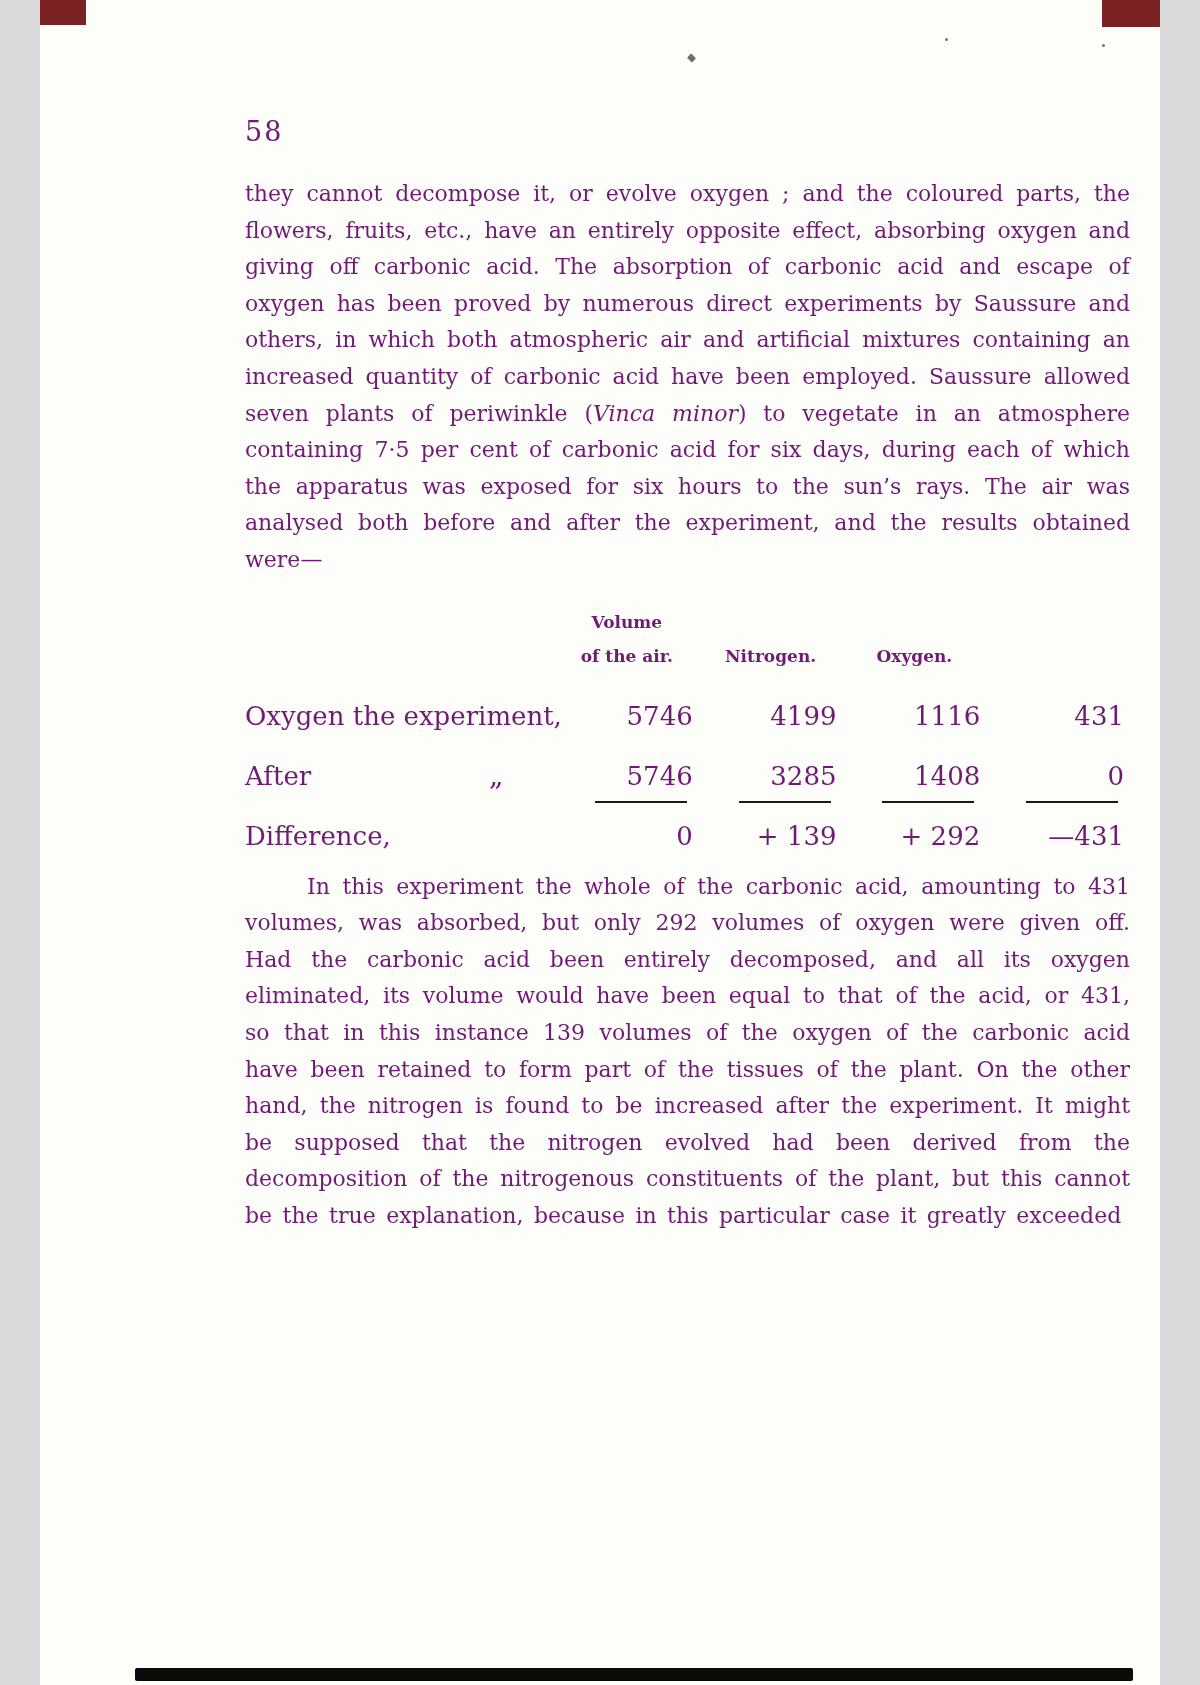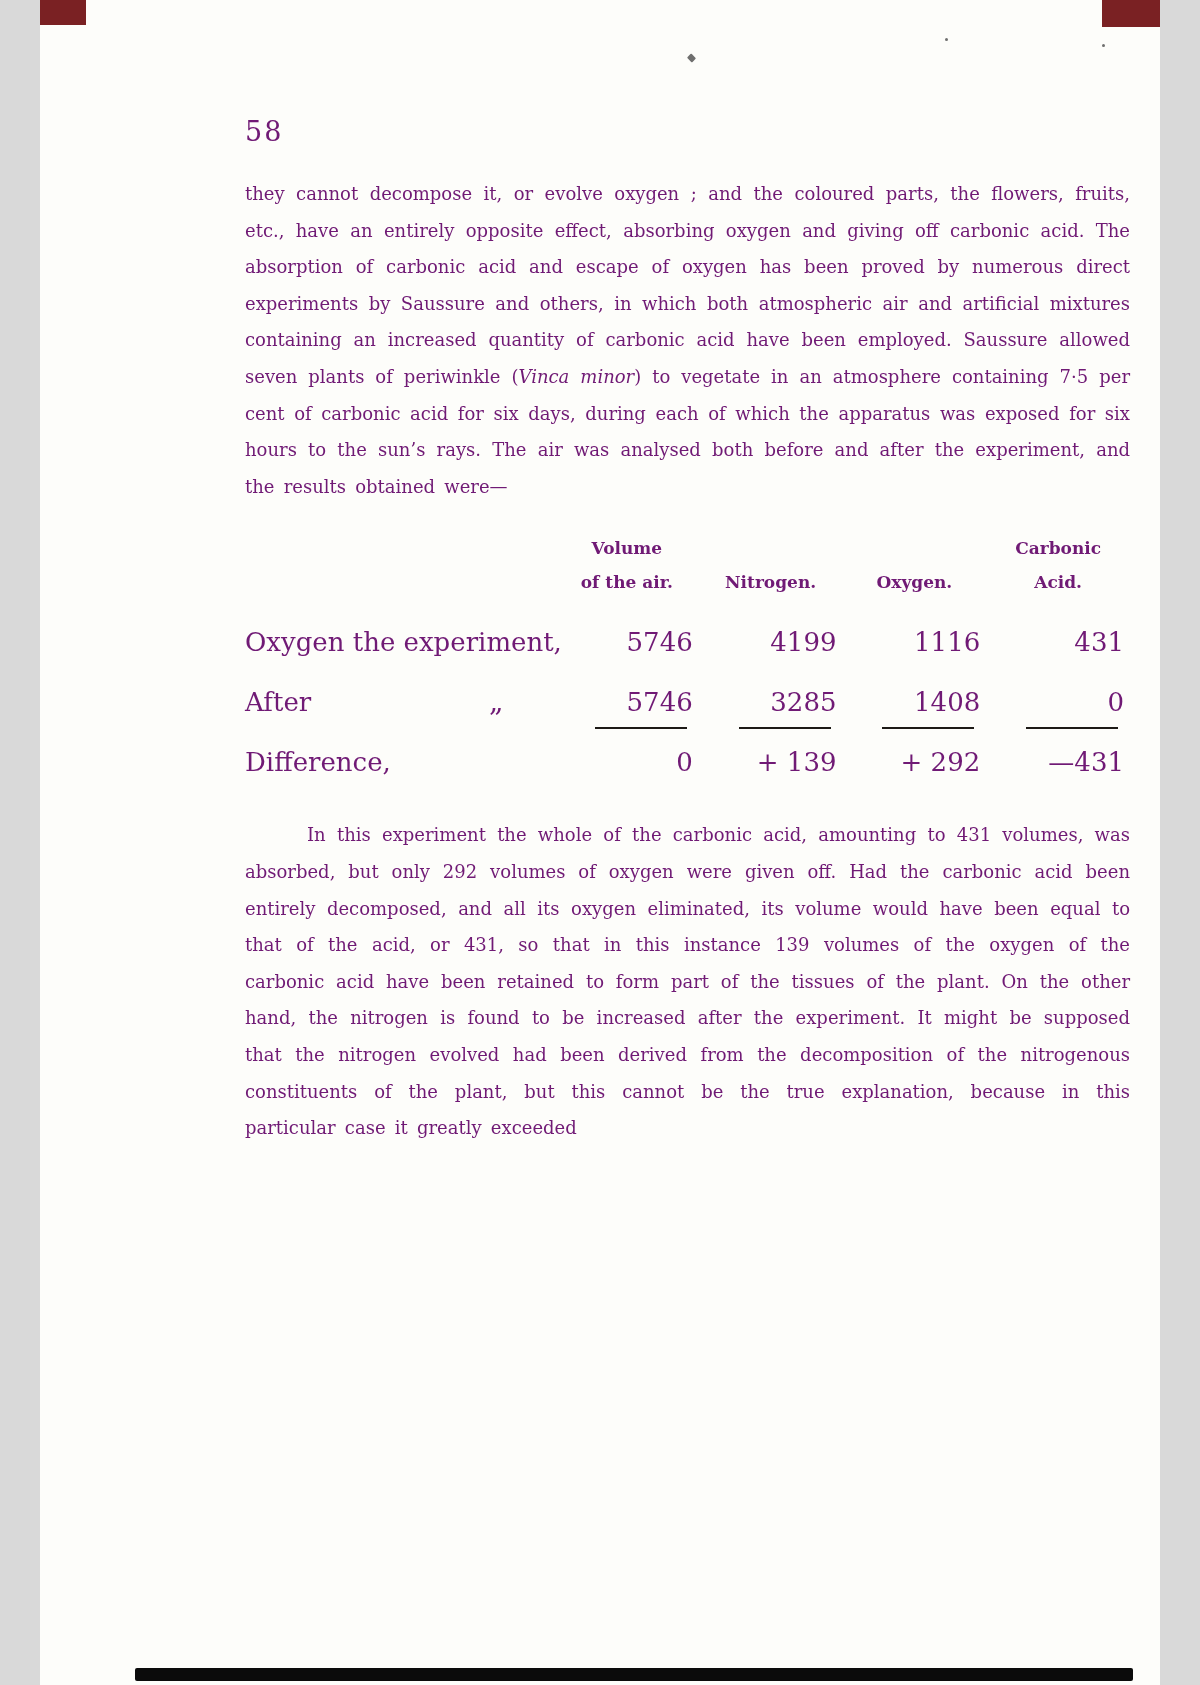--- a/index.html
+++ b/index.html
@@ -36,26 +36,26 @@
   }
   .running-title {
     position:absolute; left:0; right:0; top:5px;
     text-align:center;
     font-size:21px; font-weight:bold; letter-spacing:3.5px;
     white-space:nowrap;
   }
   .artifact { display:inline-block; margin-right:16px; font-size:20px; transform:translateY(-3px); letter-spacing:0; }
 
   .para {
-    font-size:18px;
+    font-size:22px;
     line-height:36.6px;
     text-align:justify;
     word-spacing:3.5px;
   }
-  .p2 { text-indent:62px; margin-top:38px; }
+  .p2 { text-indent:62px; margin-top:16px; }
 
   
   .exp-table { margin-top:8px; font-size:26px; }
   .t-row {
     display:grid;
     grid-template-columns:310px 1fr 1fr 1fr 1fr;
     align-items:end;
     margin-top:26px;
   }
   .t-head { font-size:17px; font-weight:bold; line-height:19px; margin-bottom:4px; }
@@ -91,22 +91,20 @@
     <p class="para"><span>they cannot decompose it, or evolve oxygen ; and the coloured parts, the flowers, fruits, etc., have an entirely opposite effect, absorbing oxygen and giving off carbonic acid.  The absorption of carbonic acid and escape of oxygen has been proved by numerous direct experiments by Saussure and others, in which both atmospheric air and artificial mixtures containing an increased quantity of carbonic acid have been employed.  Saussure allowed seven plants of periwinkle (</span><i>Vinca minor</i><span>) to vegetate in an atmosphere containing 7·5 per cent of carbonic acid for six days, during each of which the apparatus was exposed for six hours to the sun’s rays.  The air was analysed both before and after the experiment, and the results obtained were—</span></p>
 
     <div class="exp-table">
 
       <div class="t-row t-head">
         <div class="t-label"></div>
         <div class="t-col">Volume
 of the air.</div>
         <div class="t-col">Nitrogen.</div>
         <div class="t-col">Oxygen.</div>
-        <div class="t-col">Carbonic
-Acid.</div>
       </div>
 
       <div class="t-row">
         <div class="t-label">Oxygen the experiment,</div>
         <div class="t-col">5746</div>
         <div class="t-col">4199</div>
         <div class="t-col">1116</div>
         <div class="t-col">431</div>
       </div>
 

